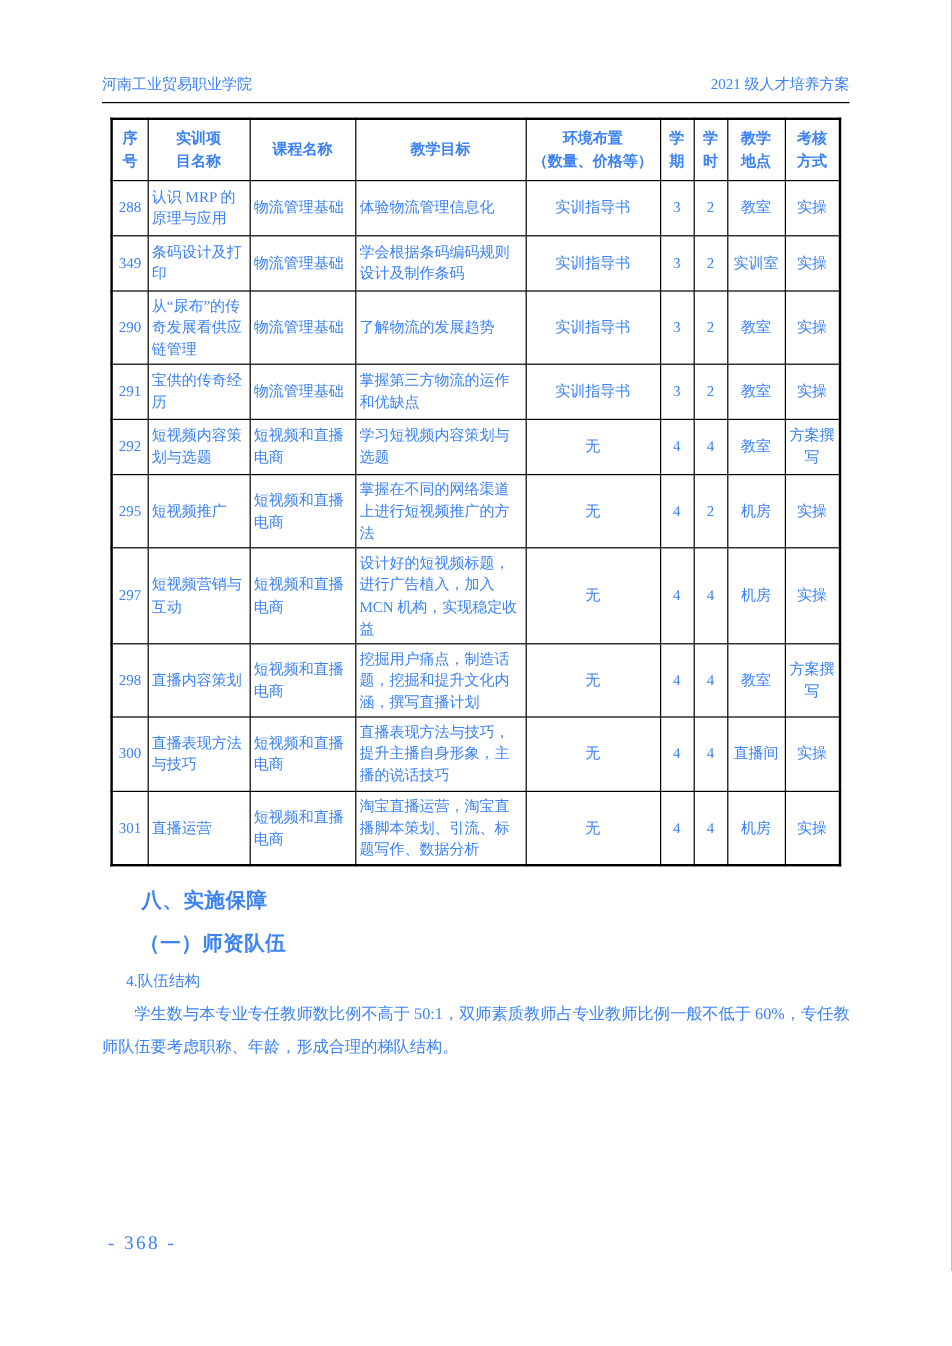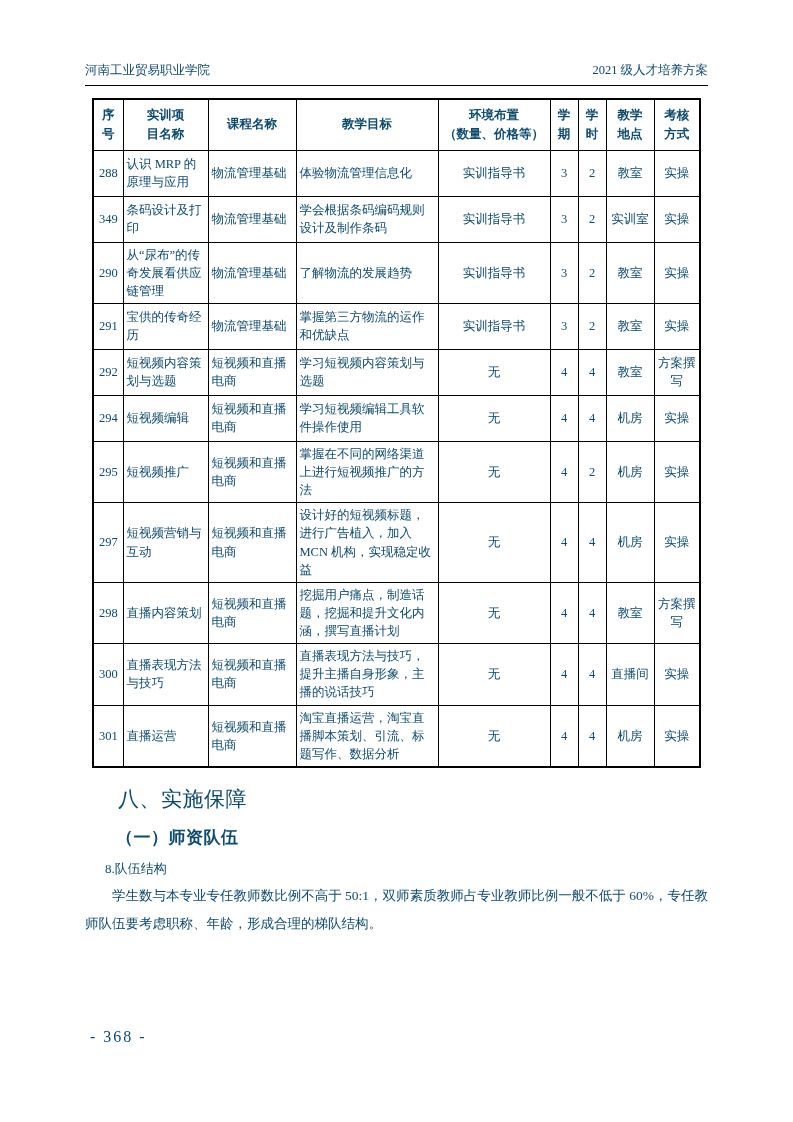--- a/index.html
+++ b/index.html
@@ -3,21 +3,21 @@
 <meta charset="utf-8">
 <style>
   * { margin: 0; padding: 0; box-sizing: border-box; }
   html, body { background: #888; }
   .page {
     position: relative;
     width: 793px;
     height: 1122px;
     margin: 0 auto;
     background: #ffffff;
-    color: #0c4a6e;
+    color: #3b82f6;
     font-family: "Liberation Serif", "DejaVu Serif", serif;
     overflow: hidden;
   }
   .content { padding: 0 85px; }
 
   
   .page-header {
     margin-top: 62px;
     display: flex;
     justify-content: space-between;
@@ -47,21 +47,21 @@
     text-align: center;
     white-space: pre-line;
     padding: 6px 1px;
     line-height: 1.5;
   }
   .training-table td { padding: 3px 3px; text-align: center; }
   .training-table td.al { text-align: left; }
   .training-table tbody tr { height: 46px; }
 
   
-  .sec-h1 { font-size: 21px; font-weight: normal; margin: 17px 0 0 33px; letter-spacing: 0.5px; }
+  .sec-h1 { font-size: 17px; font-weight: bold; margin: 17px 0 0 33px; letter-spacing: 0.5px; }
   .sec-h2 { font-size: 17px; font-weight: bold; margin: 13px 0 0 31px; letter-spacing: 0.5px; }
   .sec-sub { font-size: 13px; margin: 11px 0 0 20px; }
   .sec-para {
     font-size: 13.5px;
     line-height: 2.1;
     text-indent: 2em;
     margin-top: 4px;
     text-align: justify;
   }
 
@@ -166,31 +166,20 @@
         <td class="al">短视频内容策划与选题</td>
         <td class="al">短视频和直播电商</td>
         <td class="al">学习短视频内容策划与选题</td>
         <td>无</td>
         <td>4</td>
         <td>4</td>
         <td>教室</td>
         <td>方案撰写</td>
       </tr>
           <tr>
-        <td>294</td>
-        <td class="al">短视频编辑</td>
-        <td class="al">短视频和直播电商</td>
-        <td class="al">学习短视频编辑工具软件操作使用</td>
-        <td>无</td>
-        <td>4</td>
-        <td>4</td>
-        <td>机房</td>
-        <td>实操</td>
-      </tr>
-          <tr>
         <td>295</td>
         <td class="al">短视频推广</td>
         <td class="al">短视频和直播电商</td>
         <td class="al">掌握在不同的网络渠道上进行短视频推广的方法</td>
         <td>无</td>
         <td>4</td>
         <td>2</td>
         <td>机房</td>
         <td>实操</td>
       </tr>
@@ -236,19 +225,19 @@
         <td>4</td>
         <td>4</td>
         <td>机房</td>
         <td>实操</td>
       </tr>
         </tbody>
     </table>
 
     <div class="sec-h1">八、实施保障</div>
     <div class="sec-h2">（一）师资队伍</div>
-    <div class="sec-sub">8.队伍结构</div>
+    <div class="sec-sub">4.队伍结构</div>
     <p class="sec-para">学生数与本专业专任教师数比例不高于 50:1，双师素质教师占专业教师比例一般不低于 60%，专任教师队伍要考虑职称、年龄，形成合理的梯队结构。</p>
 
   </div>
 
   <div class="page-number">- 368 -</div>
 </div>
 
 </body></html>

